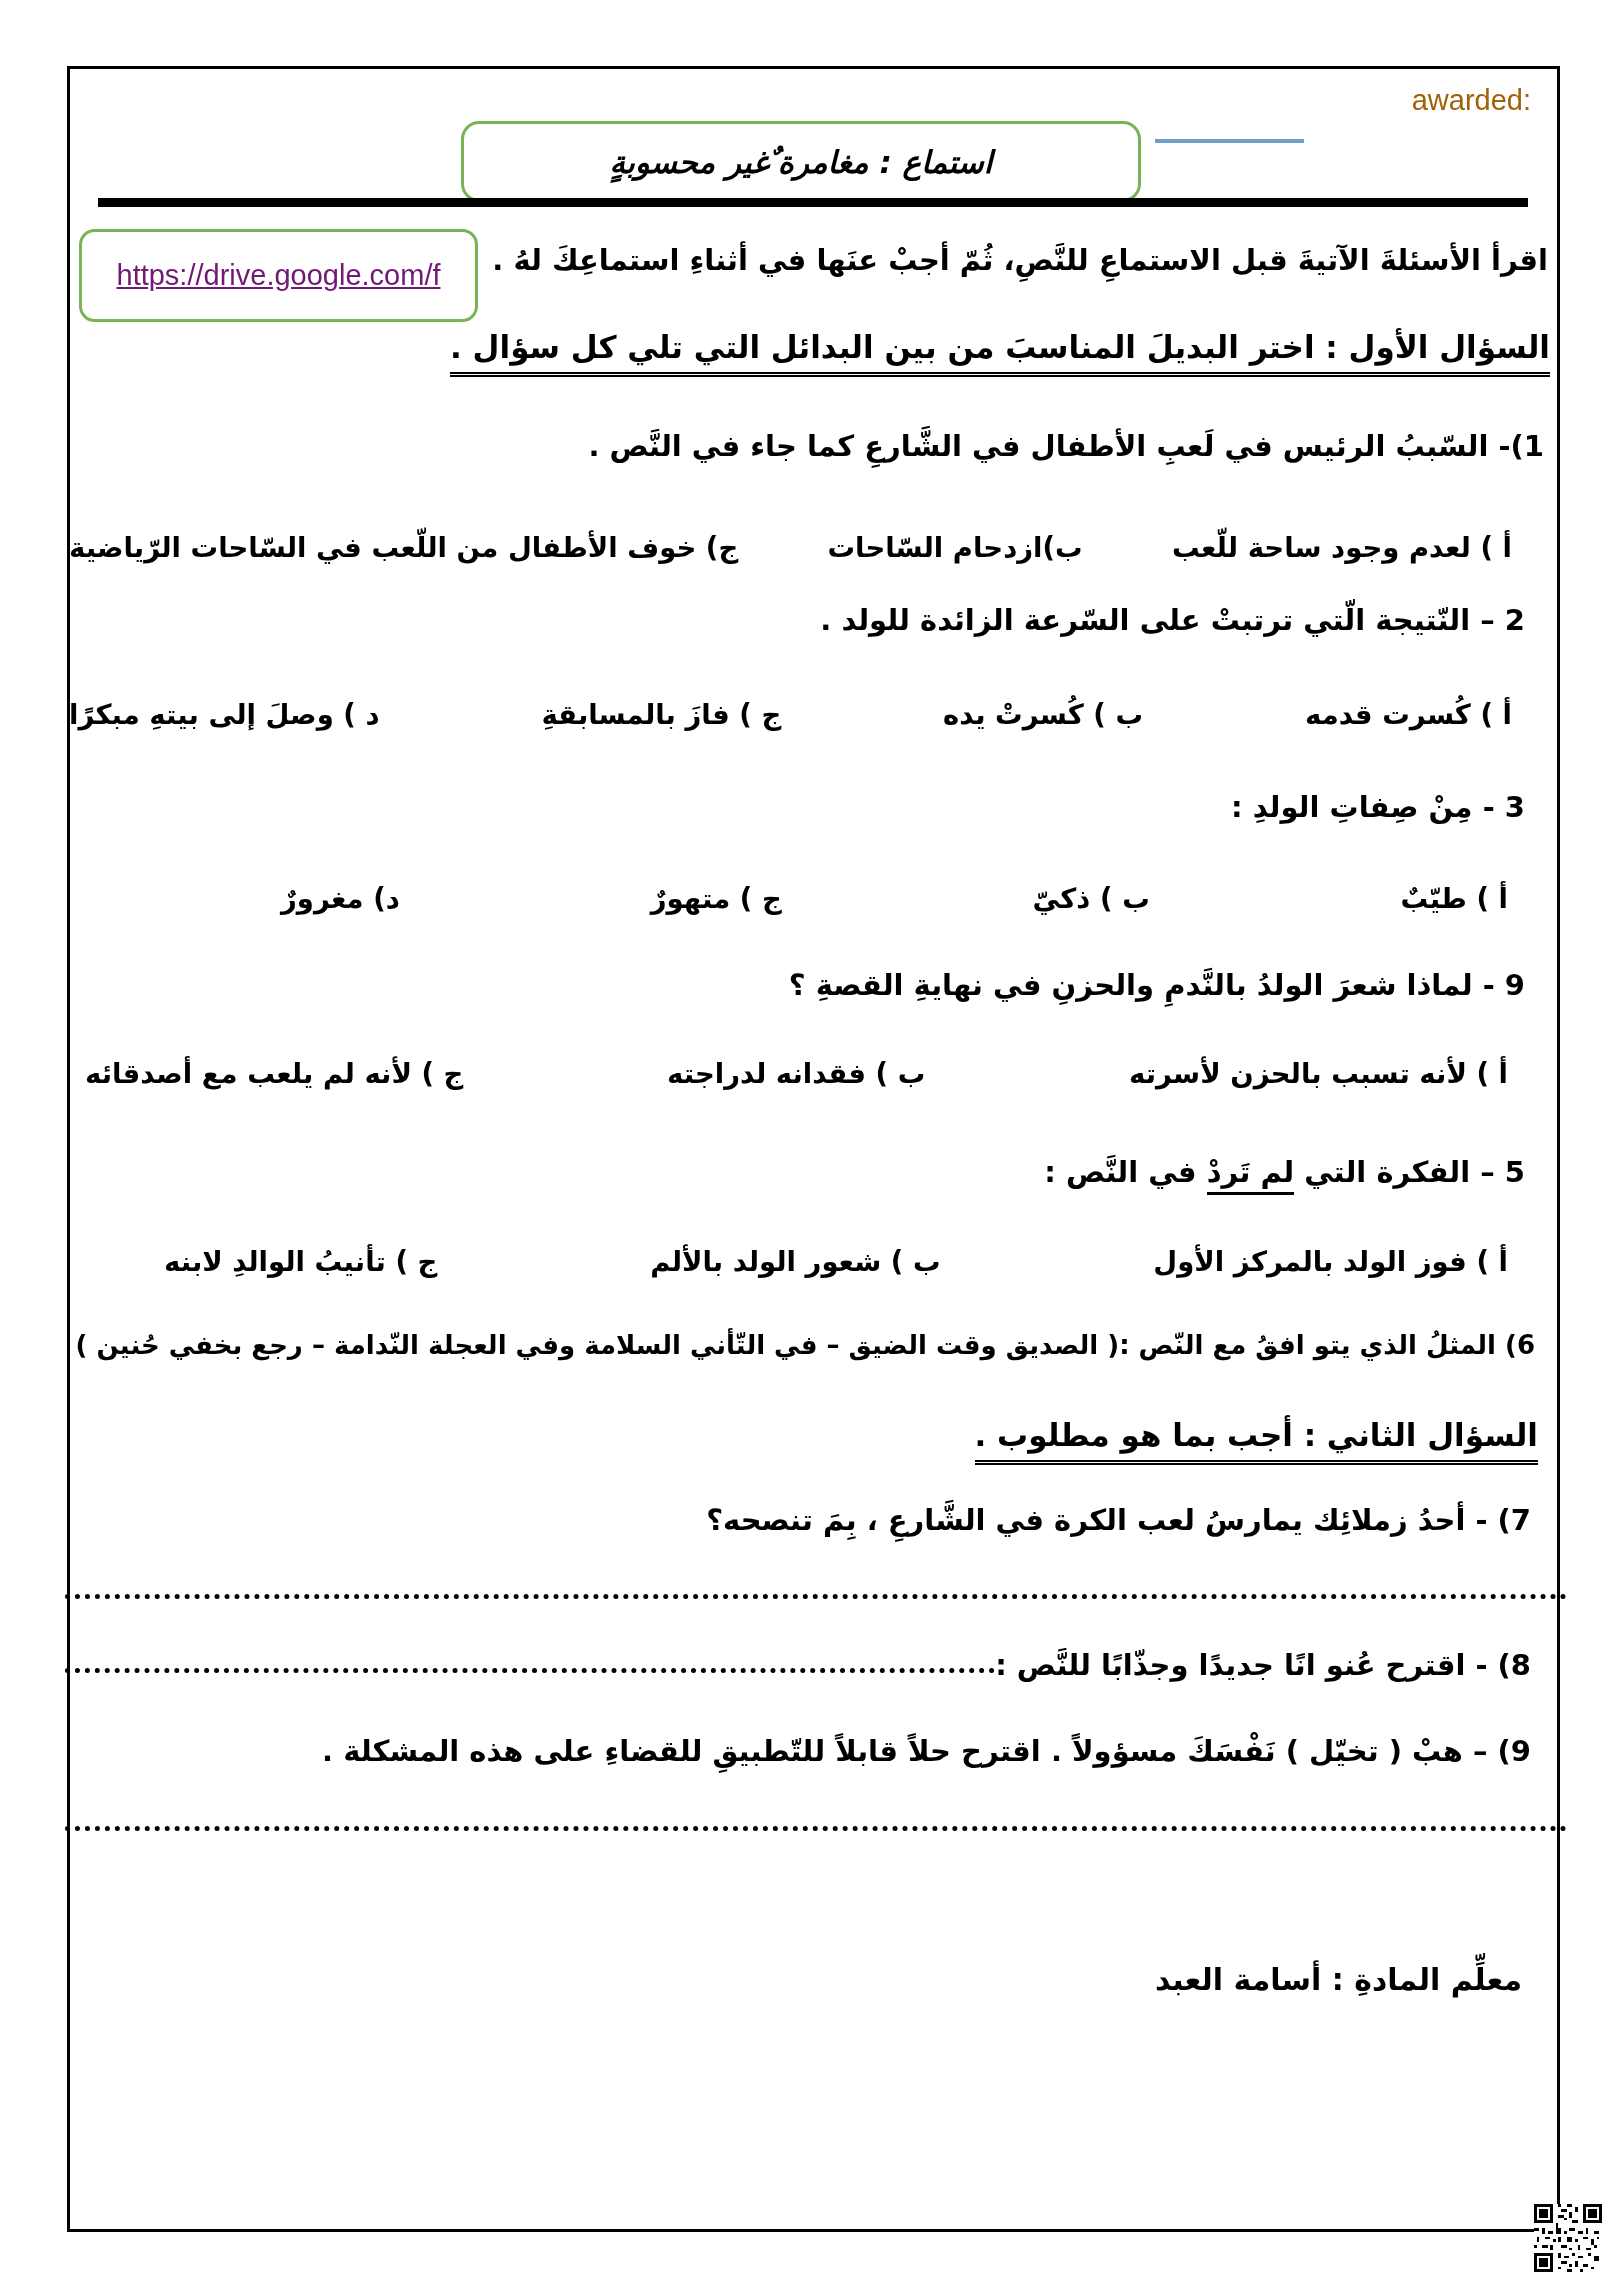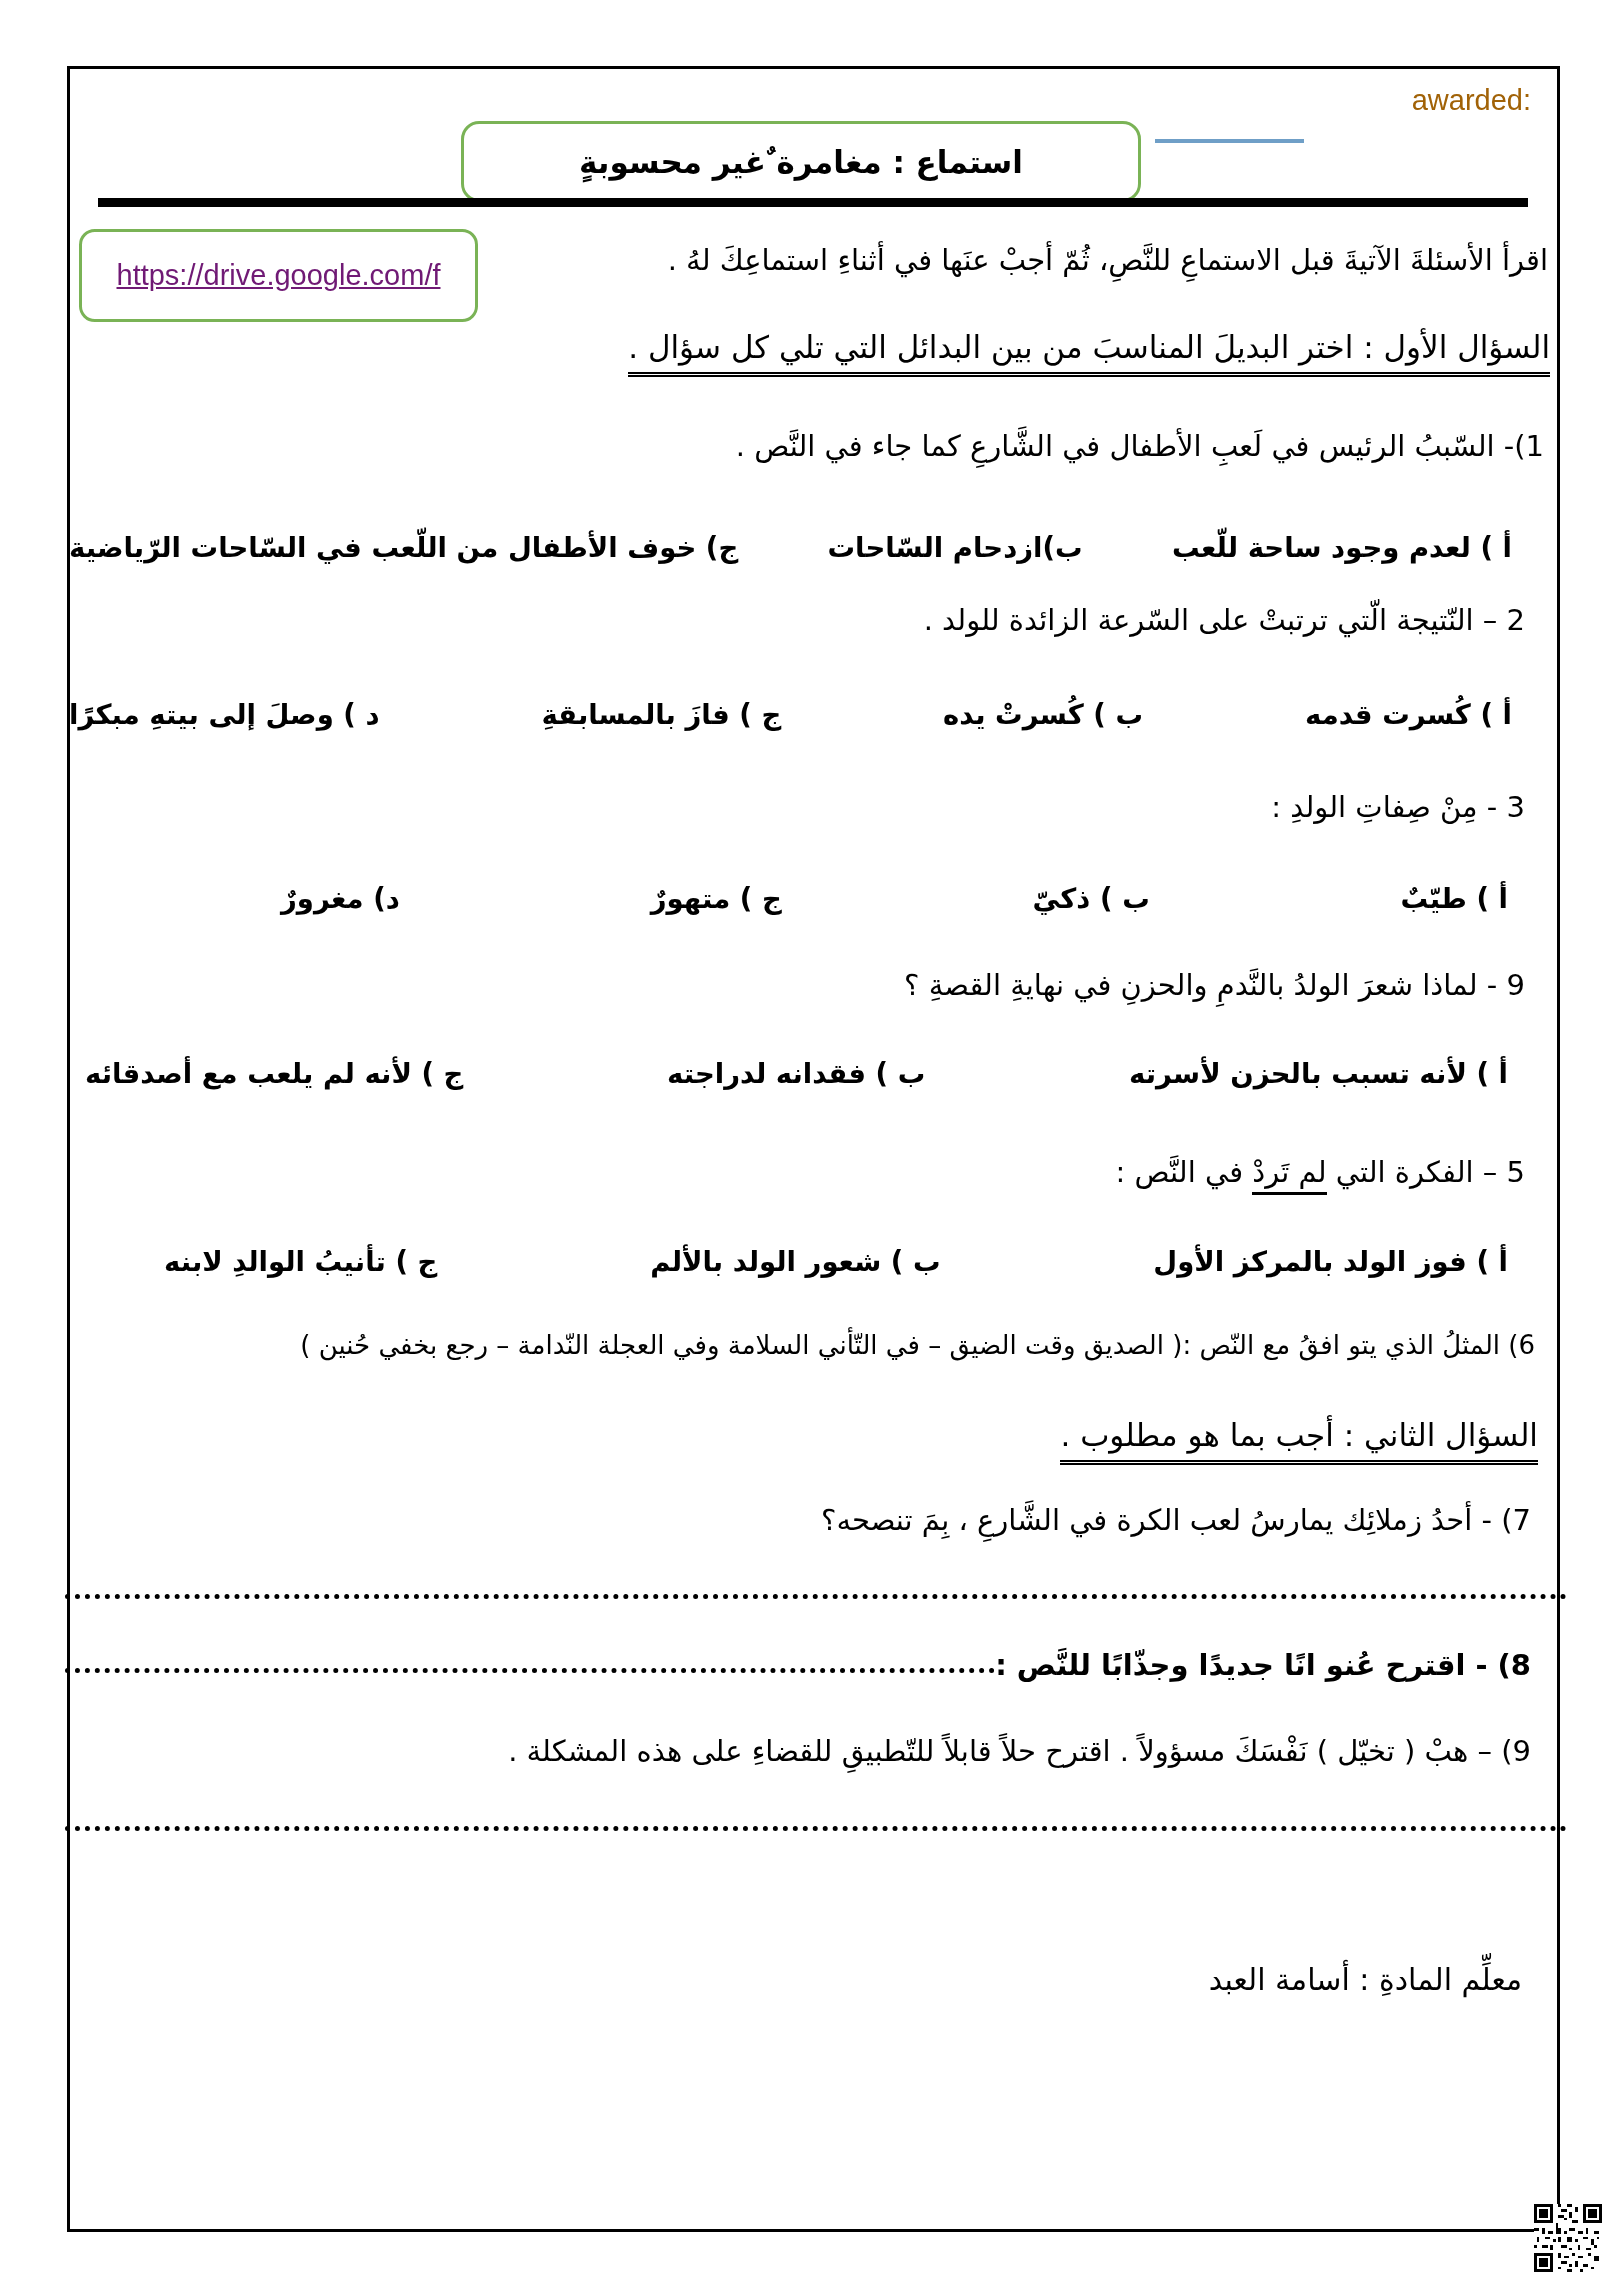--- a/index.html
+++ b/index.html
@@ -2,29 +2,29 @@
 <html lang="ar" style="font-size:10.5px"><head>
 <meta charset="utf-8">
 <style>
   html,body{margin:0;padding:0;background:#e8e8e8;}
   .page{position:relative;width:1623px;height:2295px;background:#ffffff;
         font-family:"DejaVu Sans", sans-serif;direction:rtl;color:#000;overflow:hidden;}
   .frame{position:absolute;left:67px;top:66px;width:1487px;height:2160px;border:3.3px solid #000;}
   .awarded{position:absolute;top:84px;right:92px;font-family:"Liberation Sans", sans-serif;
            font-size:29px;color:#a16207;direction:ltr;}
   .title-box{position:absolute;left:461px;top:121px;width:674px;height:75px;
-             border:3.9px solid #7ab356;border-radius:18.3px;display:flex;align-items:center;justify-content:center;}
+             border:3.9px solid #7ab356;border-radius:18.3px;display:flex;align-items:center;justify-content:center;font-style:italic;}
   .title-box span{font-size:31px;font-weight:bold;}
   .blue-line{position:absolute;left:1155px;top:139px;width:149px;height:3.9px;background:#6f9fc7;}
   .rule{position:absolute;left:98px;top:198px;width:1430px;height:8.5px;background:#000;}
   .link-box{position:absolute;left:79px;top:229px;width:393px;height:87px;
             border:3.9px solid #7ab356;border-radius:15.7px;display:flex;align-items:center;justify-content:center;}
   .link-box a{font-family:"Liberation Sans", sans-serif;font-size:29px;color:#701a75;
               text-decoration:underline;direction:ltr;}
-  .line{position:absolute;white-space:nowrap;font-weight:normal;font-size:29px;}
+  .line{position:absolute;white-space:nowrap;font-weight:bold;font-size:29px;}
   .instruction{top:243px;right:75px;}
   .heading{top:329px;right:73px;font-size:31px;border-bottom:5.9px double #000;padding-bottom:6.5px;}
   .heading2{top:1417px;right:85px;font-size:31px;border-bottom:5.9px double #000;padding-bottom:6.5px;}
   .q1{top:429px;right:79px;}
   .q2{top:603px;right:98px;}
   .q3{top:790px;right:98px;}
   .q4{top:968px;right:98px;}
   .q5{top:1155px;right:98px;}
   .q6{top:1330px;right:88px;font-size:26px;}
   .q7{top:1503px;right:92px;}

